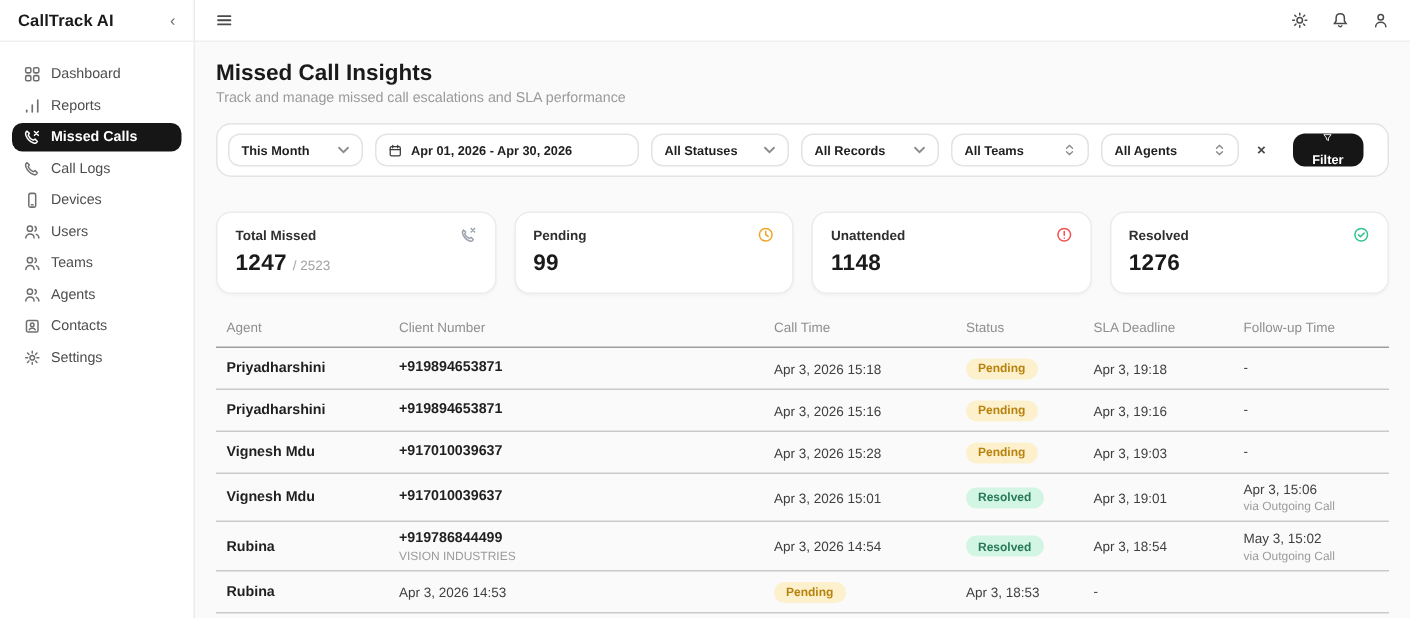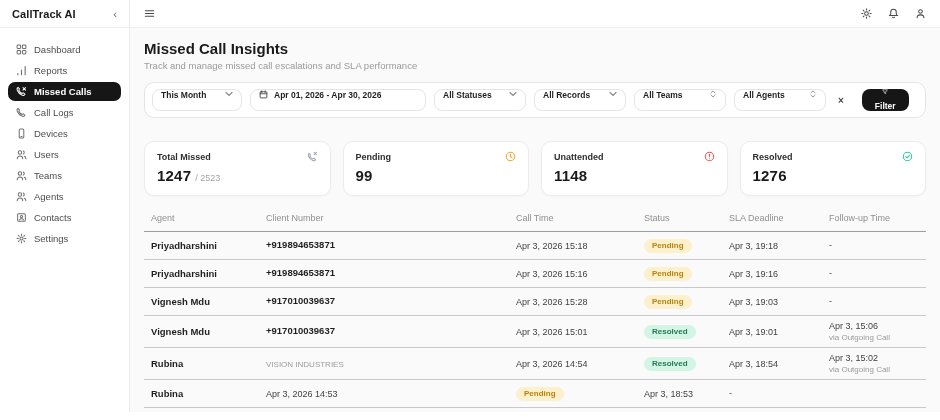--- a/index.html
+++ b/index.html
@@ -23,21 +23,21 @@
   .topbar { height:28px; background:#fff; border-bottom:1px solid #efefef; display:flex; align-items:center; justify-content:space-between; padding:0 14px; }
   .topbar-right { display:flex; align-items:center; gap:16px; }
   .tb-icon { width:11px; height:11px; color:#4a4a4a; cursor:pointer; }
 
   .content { padding:12px 14px 0 14px; flex:1; }
   .page-title { font-size:15px; font-weight:700; }
   .page-subtitle { font-size:9.5px; color:#9a9a9a; margin-top:3px; }
 
   
   .filterbar { margin-top:11px; background:#fff; border:1px solid #e4e4e4; border-radius:10px; padding:6px 7px; display:flex; align-items:center; gap:8px; }
-  .pill { background:#fff; border:1px solid #e4e4e4; border-radius:8px; height:22px; display:flex; gap:6px; padding:0 8px; font-size:8.5px; font-weight:600; color:#1f1f1f; cursor:pointer; white-space:nowrap; }
+  .pill { background:#fff; border:1px solid #e4e4e4; border-radius:8px; height:22px; display:flex; align-items:center; gap:6px; padding:0 8px; font-size:8.5px; font-weight:600; color:#1f1f1f; cursor:pointer; white-space:nowrap; }
   .pill svg { width:8px; height:8px; color:#8a8a8a; flex:none; }
   .pill .cal { width:9px; height:9px; color:#3a3a3a; }
   .pill.w-period { width:90px; justify-content:space-between; }
   .pill.w-date { width:176px; }
   .pill.w-sel { width:92px; justify-content:space-between; }
   .clear-x { font-size:10px; color:#4a4a4a; font-weight:600; padding:0 4px; cursor:pointer; background:none; border:none; }
   .filter-btn { margin-left:6px; background:#161616; color:#fff; border:none; border-radius:8px; height:22px; padding:0 13px; font-size:8.5px; font-weight:700; display:flex; align-items:center; gap:6px; cursor:pointer; font-family:inherit;flex-direction:column; }
   .filter-btn svg { width:8px; height:8px; }
 
   
@@ -352,27 +352,28 @@
           <div class="td">Apr 3, 19:01</div>
           <div class="td">
             <div>Apr 3, 15:06</div>
             <div class="sub">via Outgoing Call</div>
           </div>
         </div>
 
         <div class="trow">
           <div class="td strong">Rubina</div>
           <div class="td strong">
+            <div>+919786844499</div>
             <div class="sub">VISION INDUSTRIES</div>
           </div>
           <div class="td">Apr 3, 2026 14:54</div>
           <div class="td"><span class="badge badge-resolved">Resolved</span></div>
           <div class="td">Apr 3, 18:54</div>
           <div class="td">
-            <div>Apr 3, 15:02</div>
+            <div>May 3, 15:02</div>
             <div class="sub">via Outgoing Call</div>
           </div>
         </div>
 
         <div class="trow">
           <div class="td strong">Rubina</div>
           <div class="td">Apr 3, 2026 14:53</div>
           <div class="td"><span class="badge badge-pending">Pending</span></div>
           <div class="td">Apr 3, 18:53</div>
           <div class="td">

